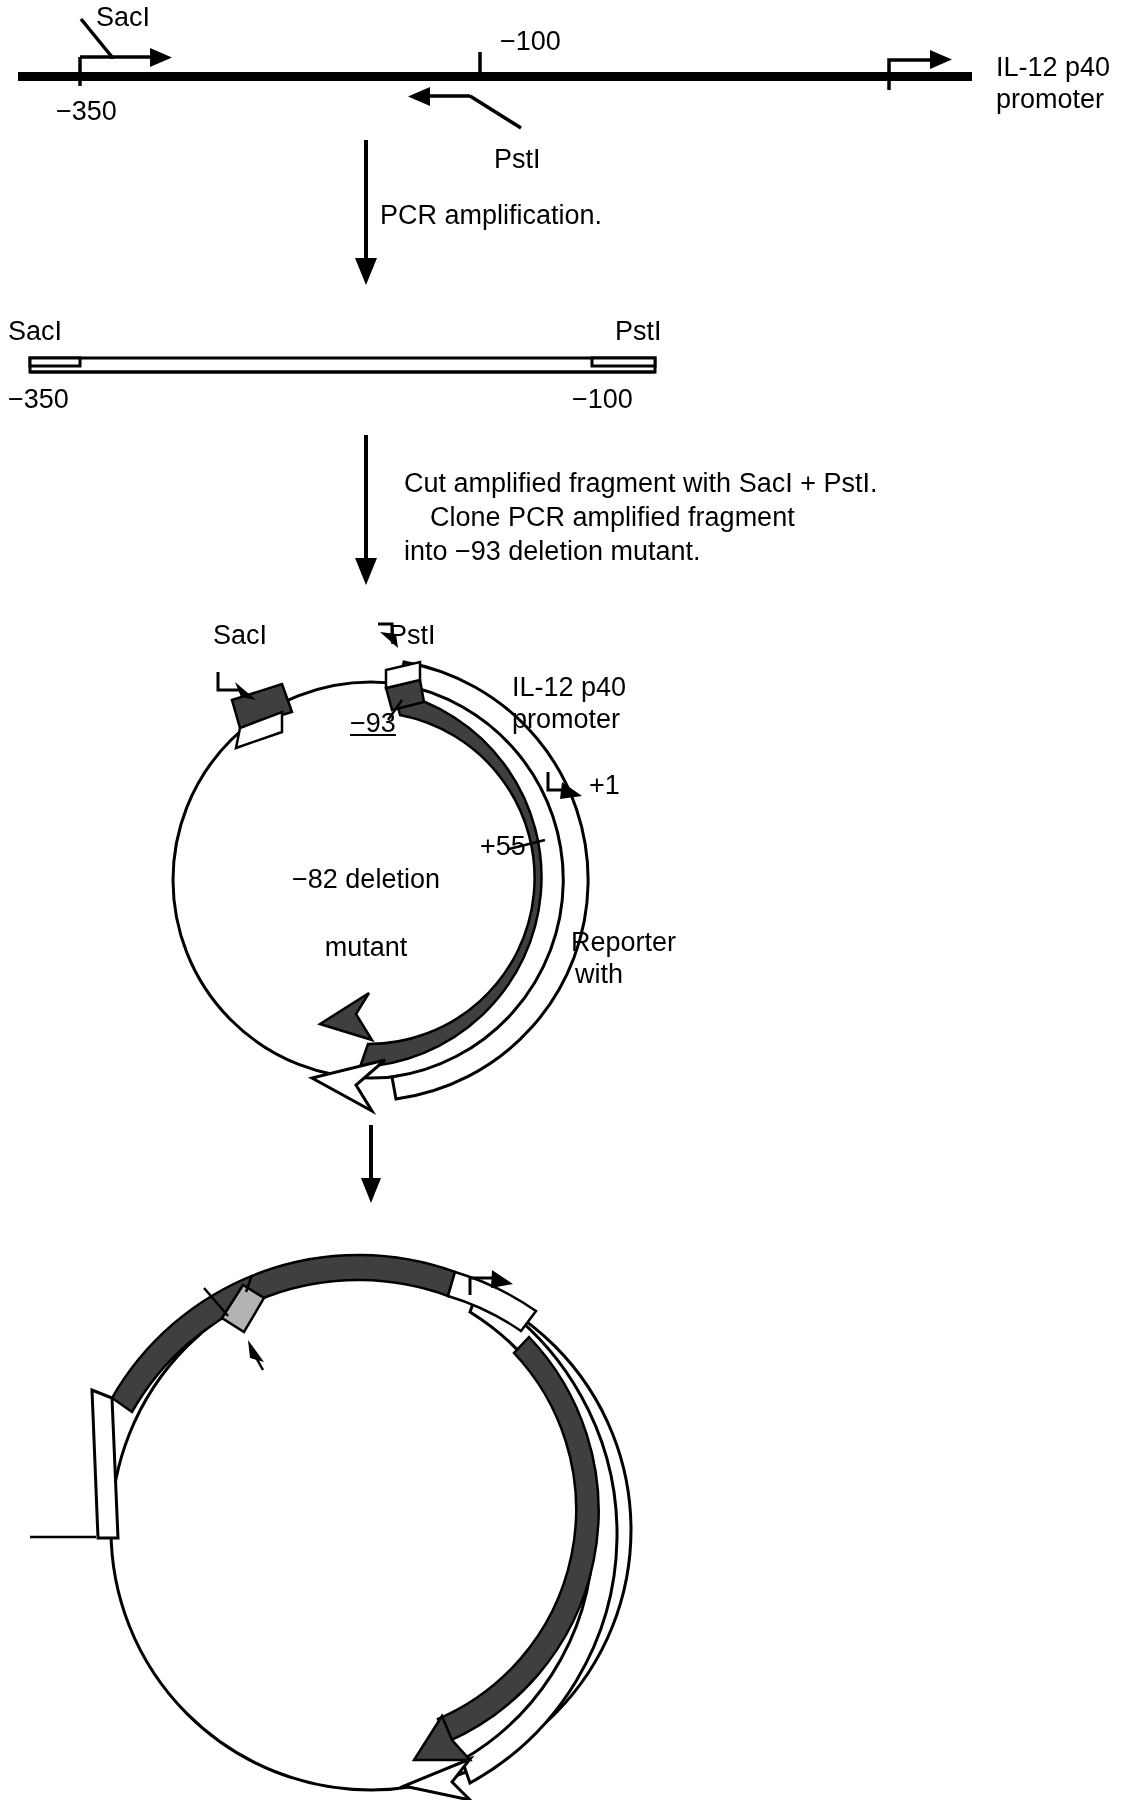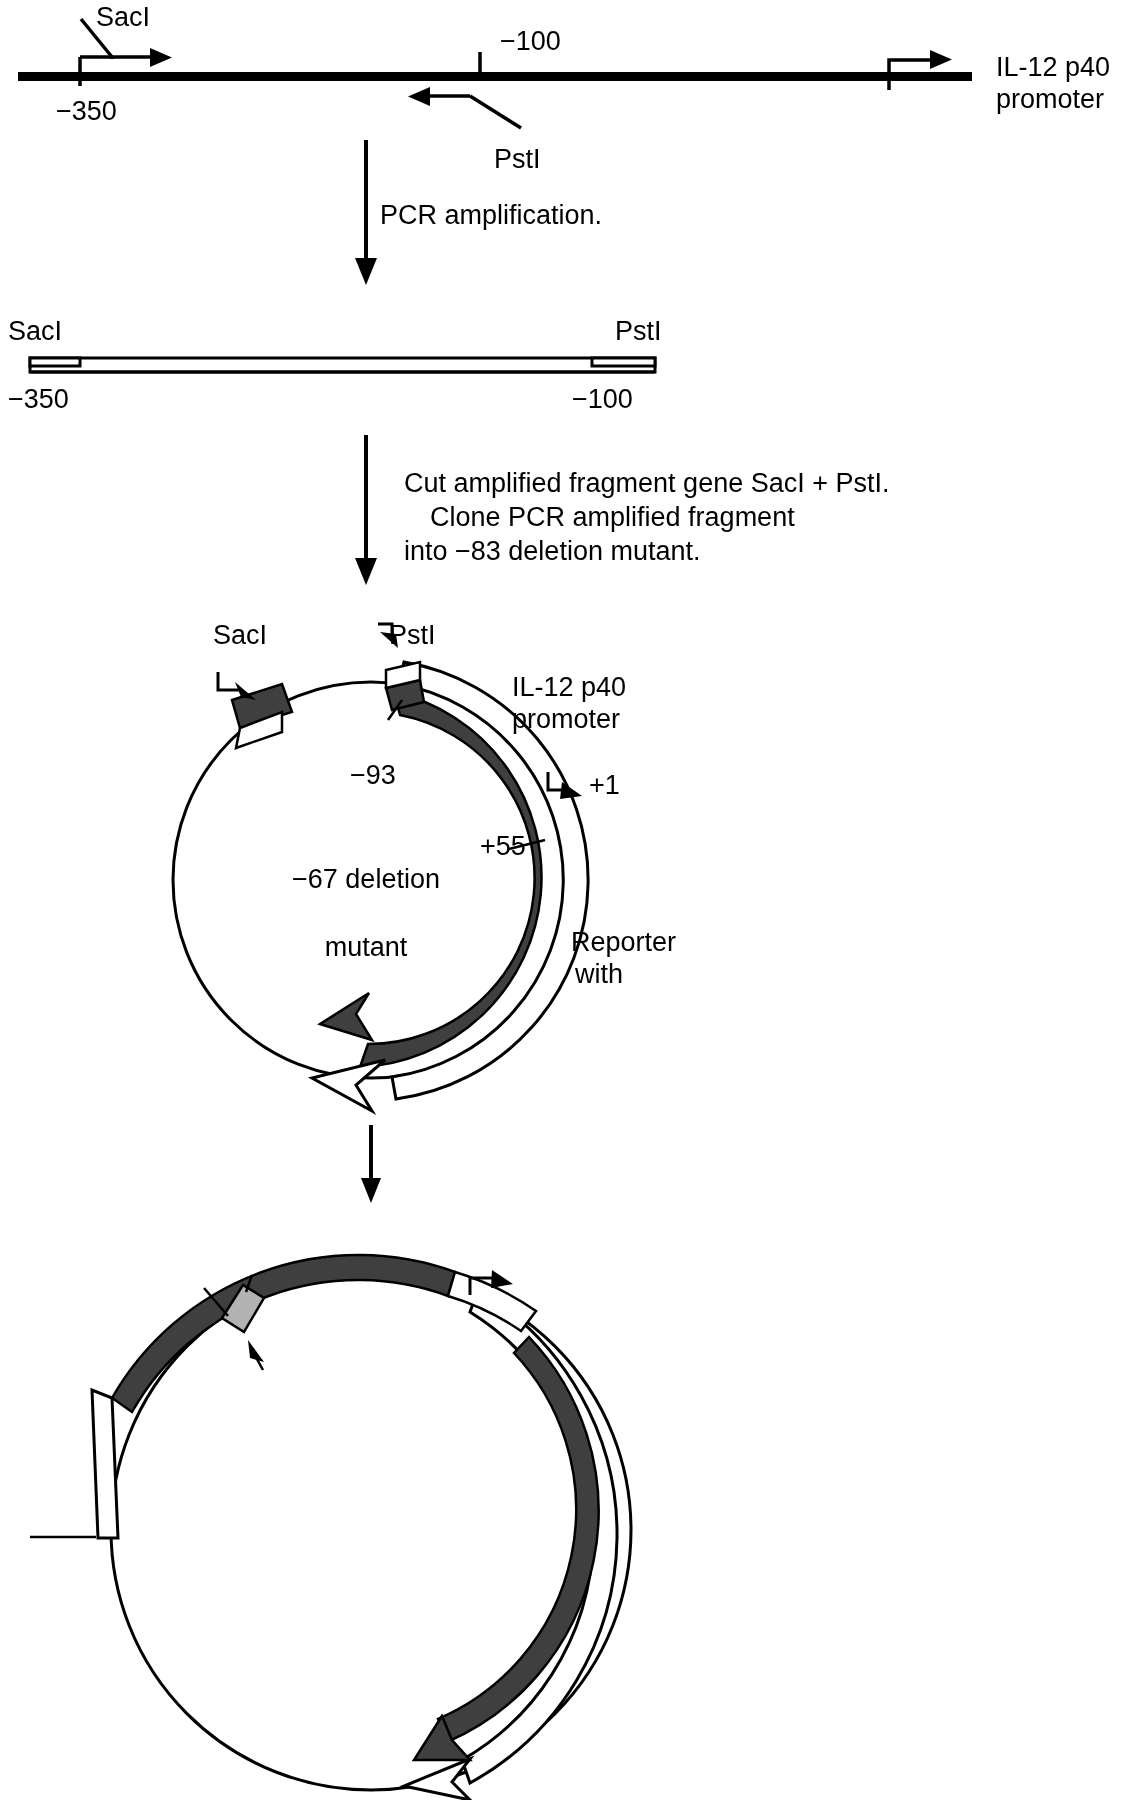--- a/index.html
+++ b/index.html
@@ -149,34 +149,34 @@
 <div class="lbl" style="left:996px; top:52px;">IL-12 p40</div>
 <div class="lbl" style="left:996px; top:84px;">promoter</div>
 
 <div class="lbl" style="left:380px; top:200px;">PCR amplification.</div>
 
 <div class="lbl" style="left:8px; top:316px;">SacI</div>
 <div class="lbl" style="left:615px; top:316px;">PstI</div>
 <div class="lbl" style="left:8px; top:384px;">−350</div>
 <div class="lbl" style="left:572px; top:384px;">−100</div>
 
-<div class="lbl" style="left:404px; top:468px;">Cut amplified fragment gene SacI + PstI.</div>
+<div class="lbl" style="left:404px; top:468px;">Cut amplified fragment with SacI + PstI.</div>
 <div class="lbl" style="left:404px; top:502px;margin-left:26px;">Clone PCR amplified fragment</div>
-<div class="lbl" style="left:404px; top:536px;">into −83 deletion mutant.</div>
+<div class="lbl" style="left:404px; top:536px;">into −93 deletion mutant.</div>
 
 <div class="lbl" style="left:213px; top:620px;">SacI</div>
 <div class="lbl" style="left:389px; top:620px;">PstI</div>
-<div class="lbl" style="left:350px; top:760px;">−93</div>
+<div class="lbl" style="left:350px; top:708px;text-decoration:underline;">−93</div>
 <div class="lbl" style="left:512px; top:672px;">IL-12 p40</div>
 <div class="lbl" style="left:512px; top:704px;">promoter</div>
 <div class="lbl" style="left:589px; top:770px;">+1</div>
 <div class="lbl" style="left:480px; top:831px;">+55</div>
 <div class="lbl" style="left:571px; top:927px;">Reporter</div>
 <div class="lbl" style="left:575px; top:959px;">with</div>
-<div class="lbl center" style="left:251px; top:864px; width:230px;">−67 deletion</div>
+<div class="lbl center" style="left:251px; top:864px; width:230px;">−82 deletion</div>
 <div class="lbl center" style="left:251px; top:932px; width:230px;">mutant</div>
 
 <div class="lbl" style="left:343px; top:1205px;"></div>
 <div class="lbl" style="left:160px; top:1240px;"></div>
 <div class="lbl" style="left:255px; top:1237px;"></div>
 <div class="lbl" style="left:489px; top:1240px;"></div>
 <div class="lbl" style="left:258px; top:1350px;"></div>
 <div class="lbl" style="left:300px; top:1384px;"></div>
 <div class="lbl" style="left:611px; top:1396px;"></div>
 <div class="lbl" style="left:611px; top:1428px;"></div>

